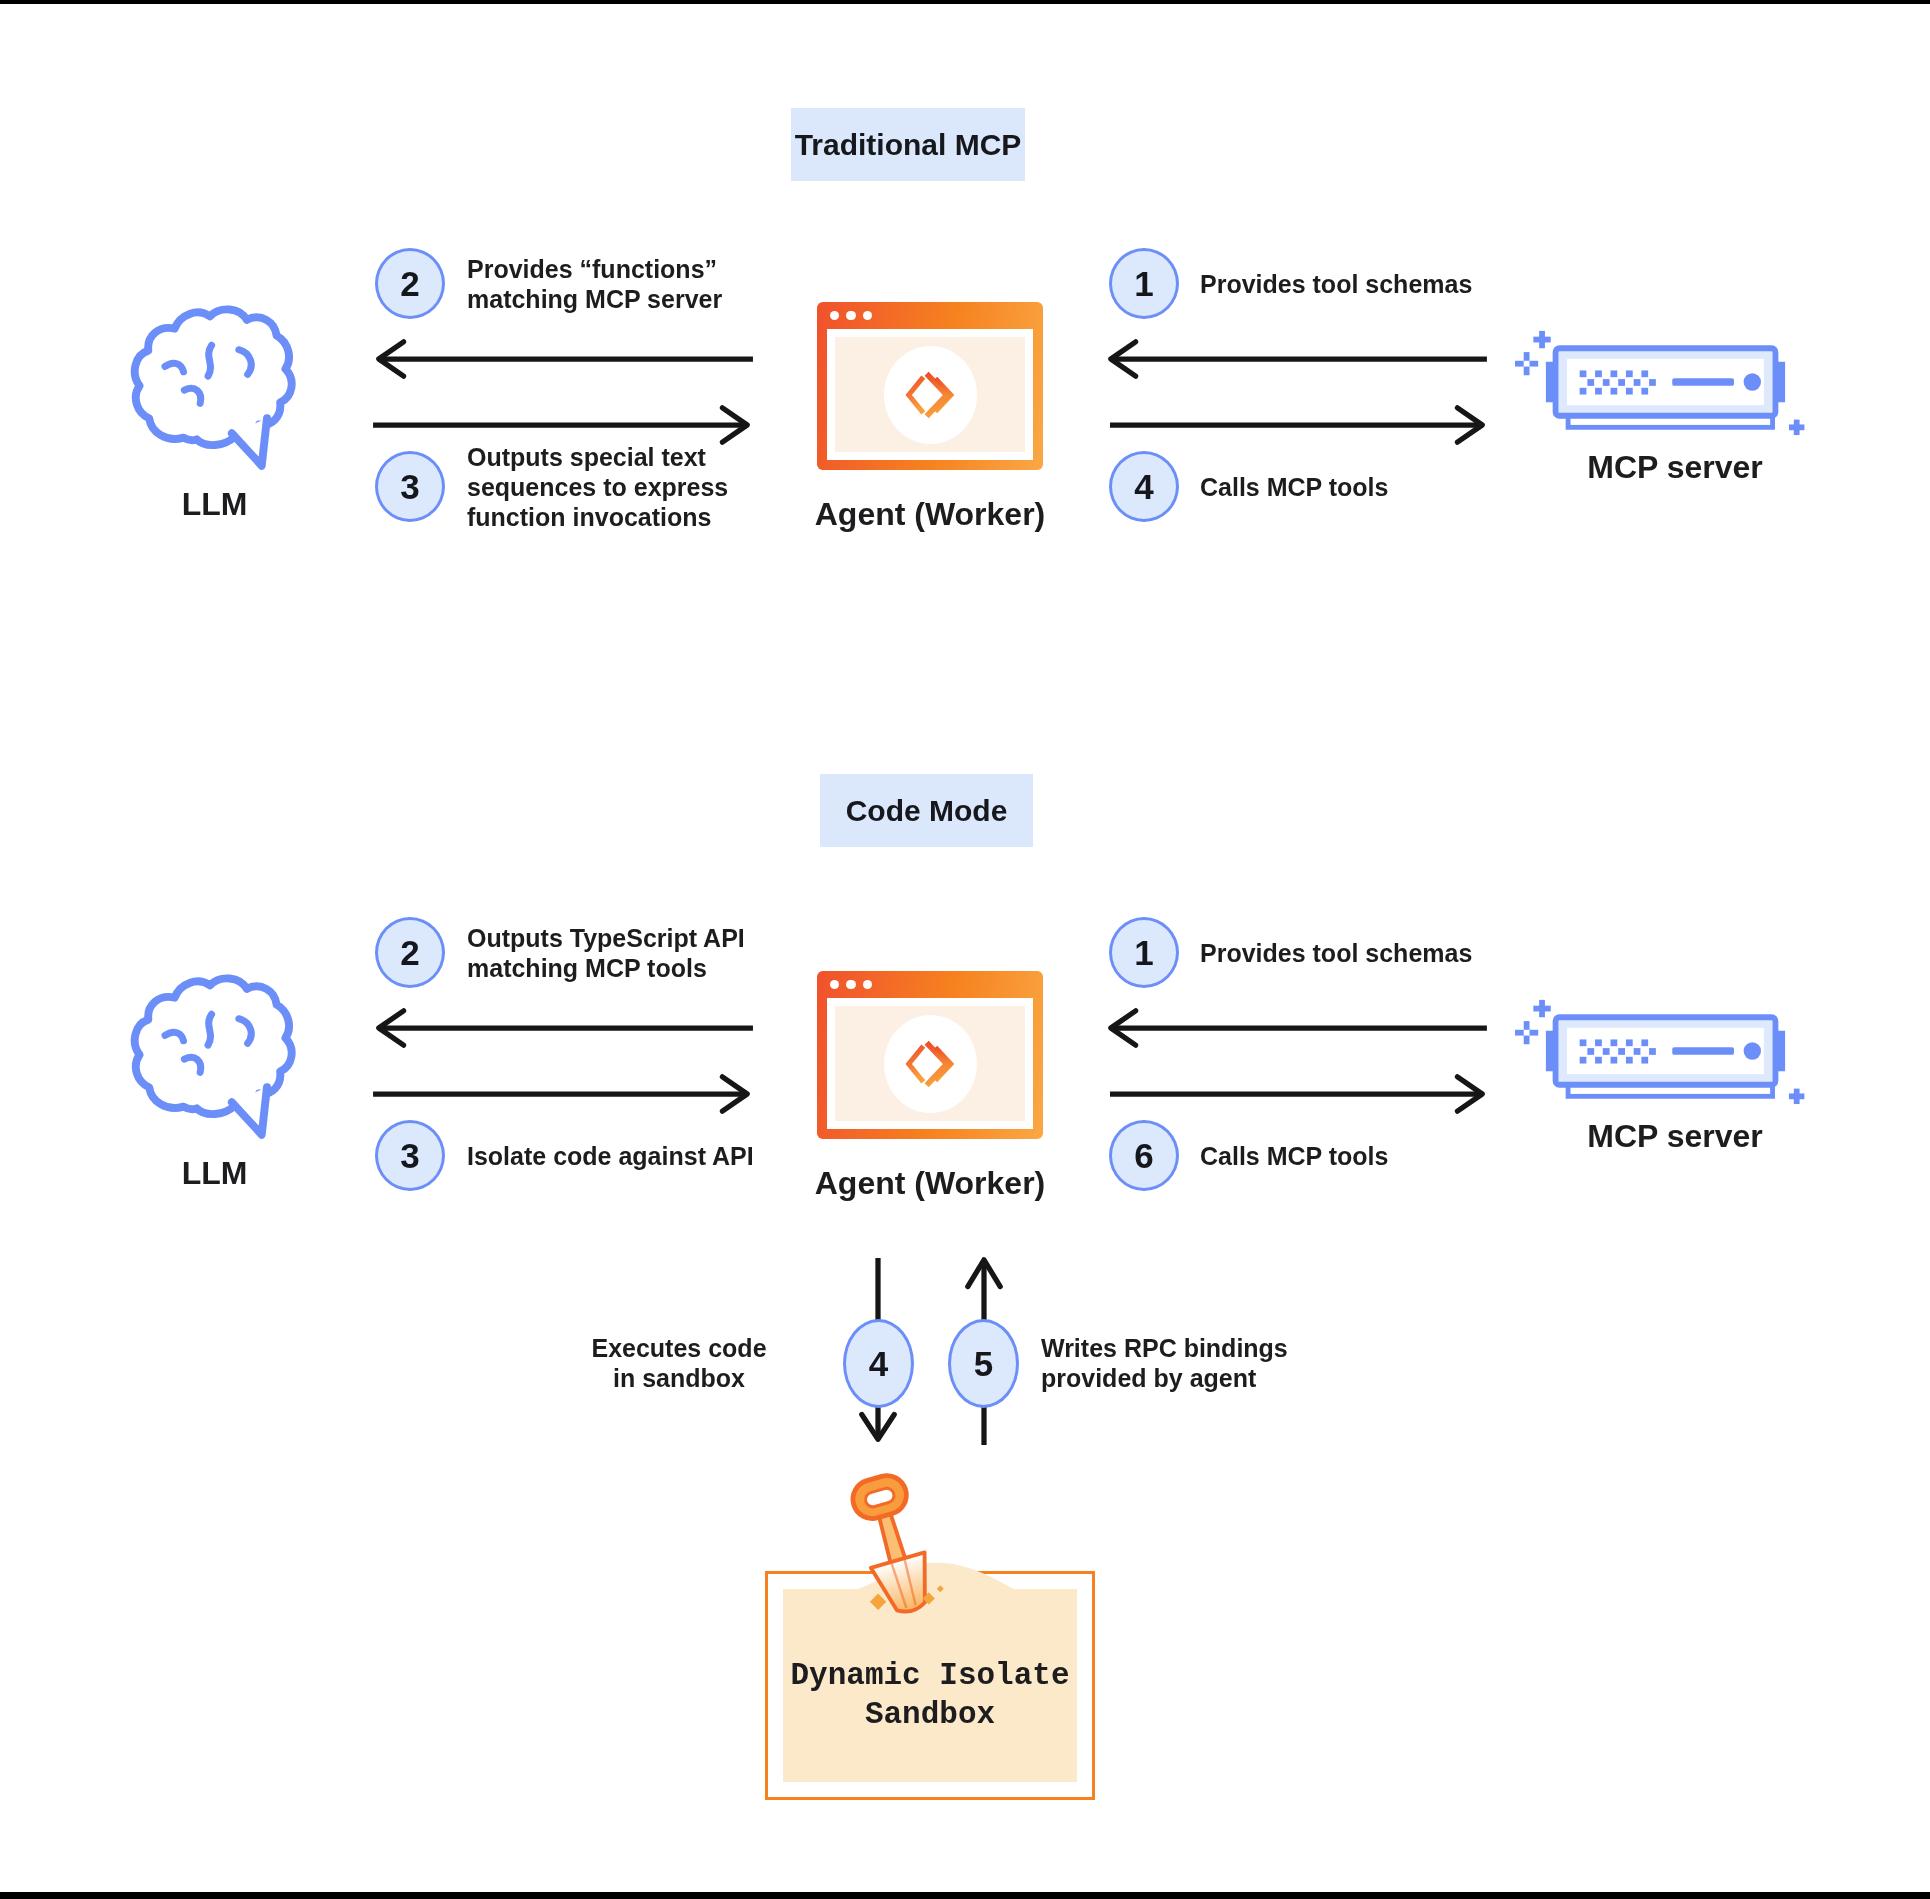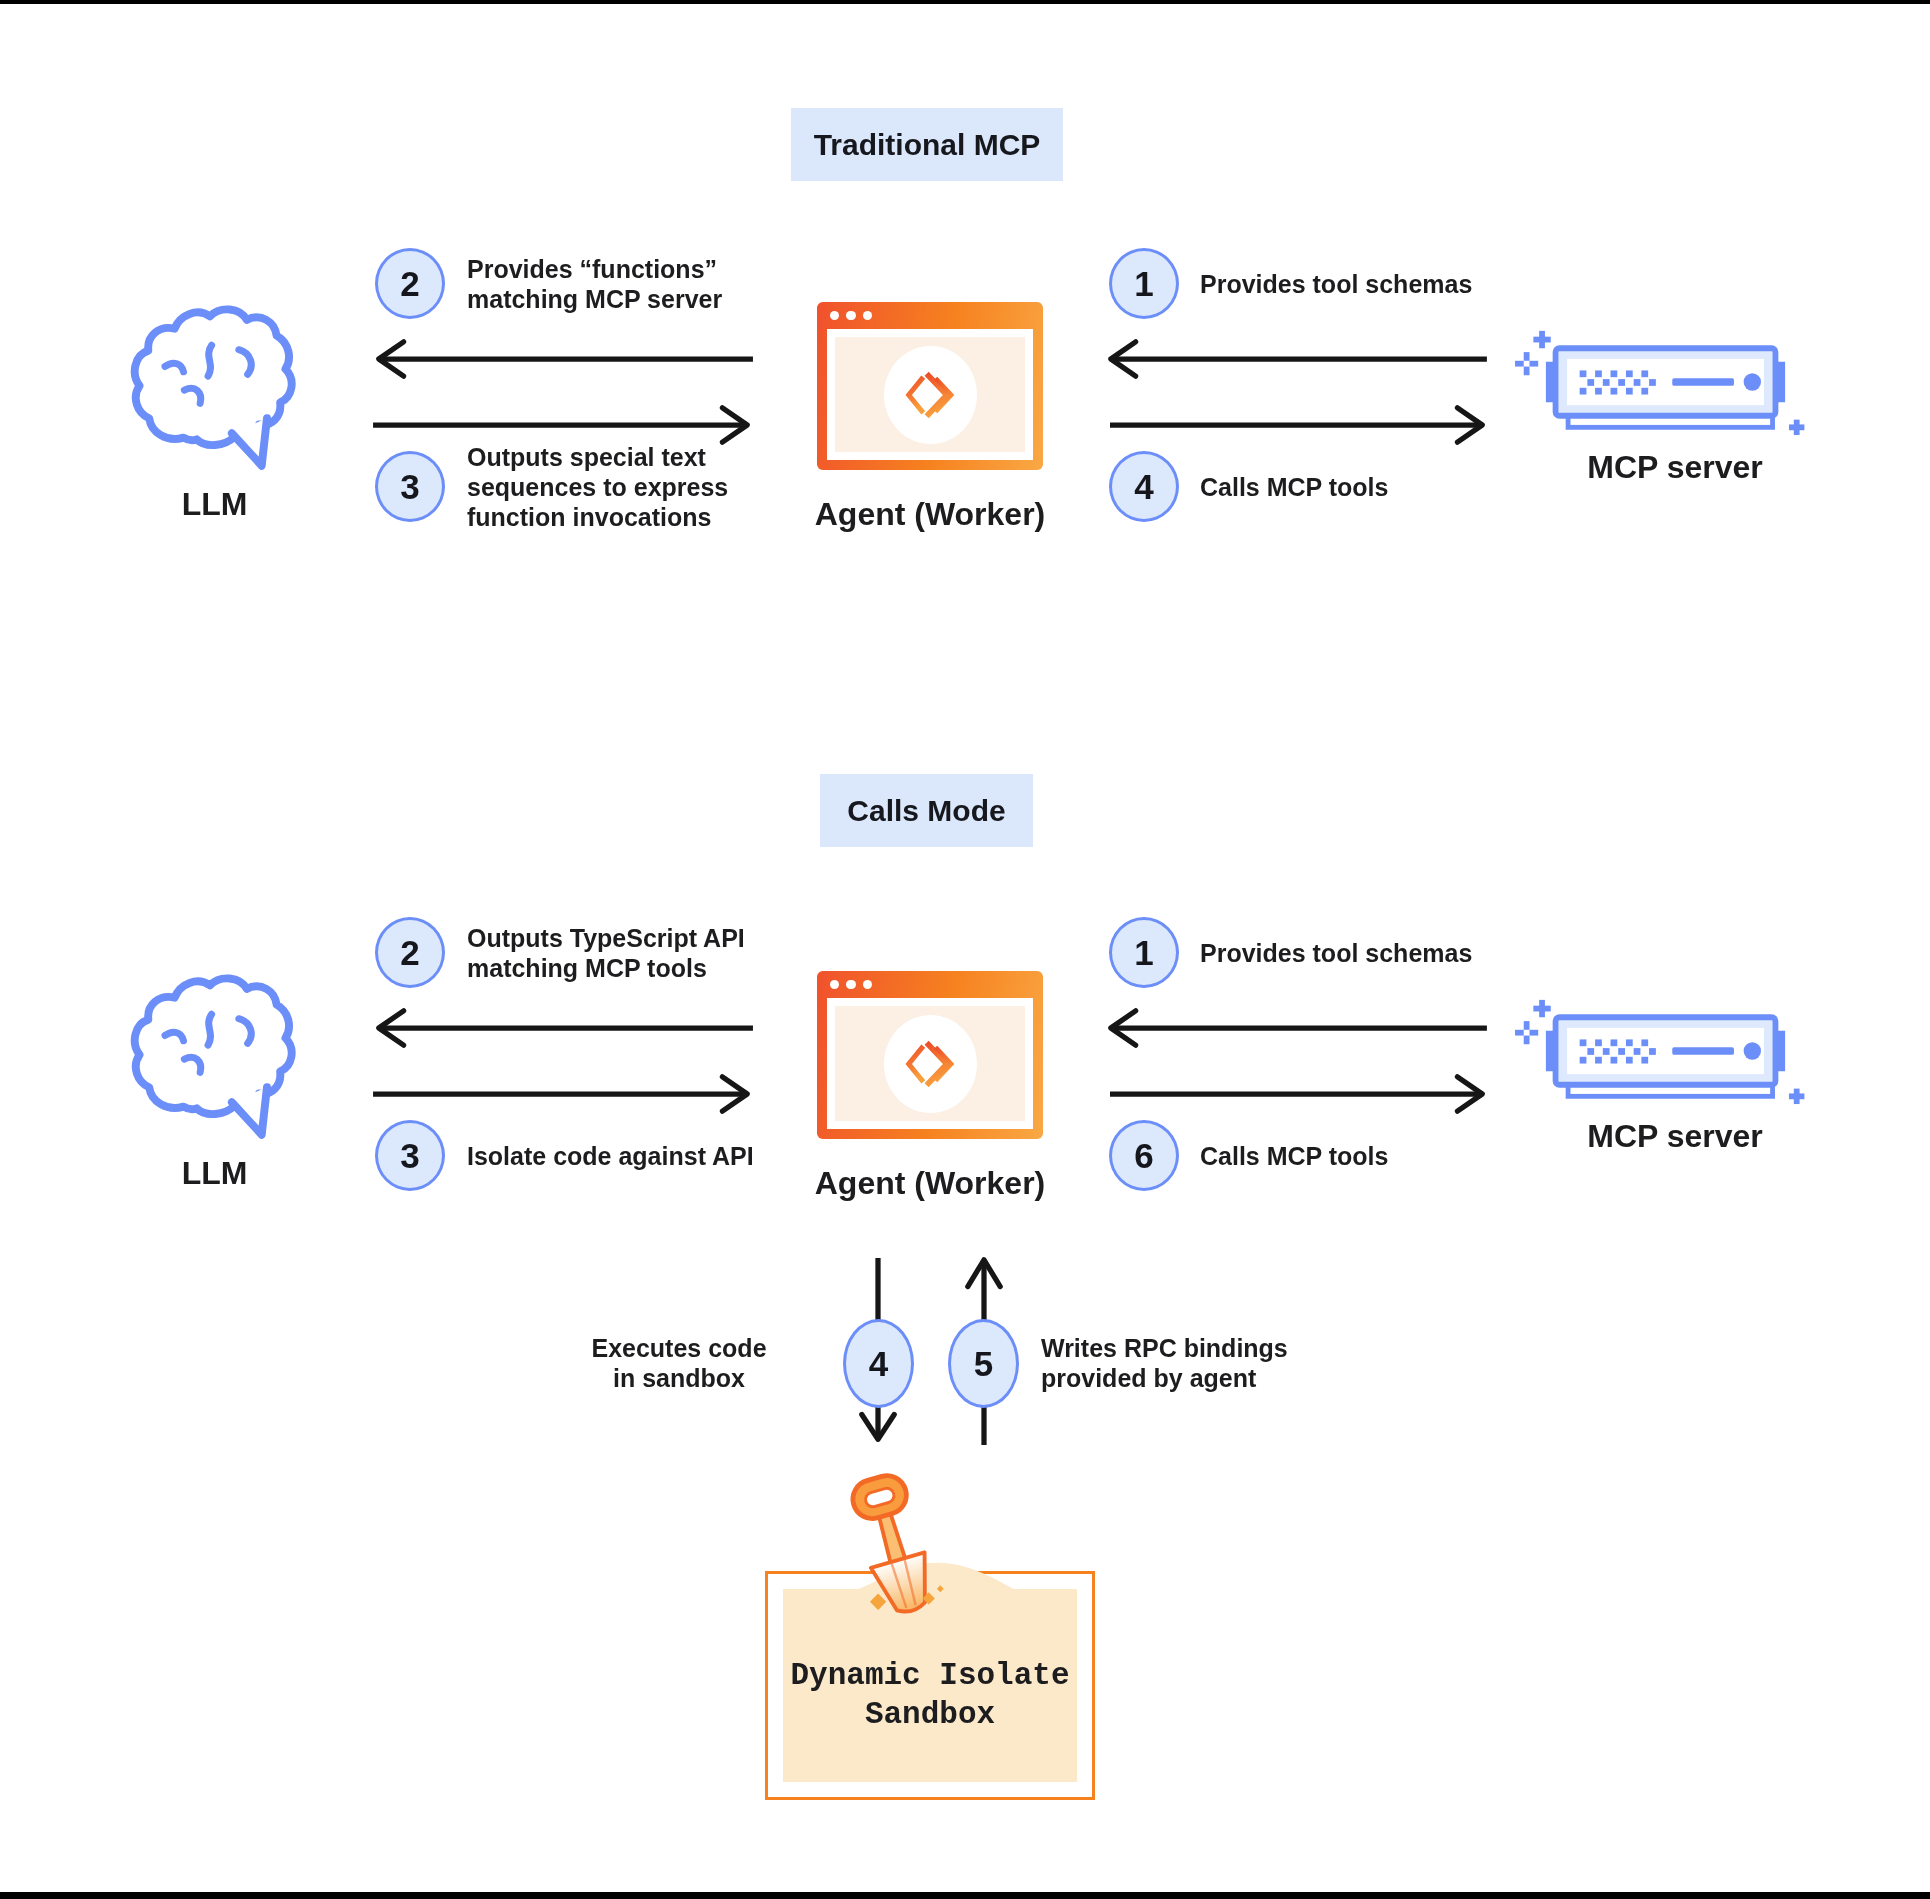--- a/index.html
+++ b/index.html
@@ -121,21 +121,21 @@
         </g>
       <g id="head-right">
           <polyline points="-34,4 -8,22 -34,40" fill="none" stroke="#161616" stroke-width="5.5" stroke-linecap="round" stroke-linejoin="round"></polyline>
         </g>
     </defs>
   </svg>
 
   <div class="bar" style="top:0;height:3.9px"></div>
   <div class="bar" style="top:1892px;height:6.8px"></div>
 
-  <div class="title-pill" style="left:791px;top:108px;width:272px;height:73px">
+  <div class="title-pill" style="left:791px;top:108px;width:234px;height:73px">
     <span>Traditional MCP</span>
   </div>
 
   <svg class="arrow" style="left:128px;top:297px" width="176" height="174" viewBox="0 0 200 198">
       <use href="#brain"></use>
     </svg>
   <div class="entity-label" style="left:94px;top:486px;width:241px">LLM</div>
 
   <div class="badge" style="left:375px;top:248px;width:70px;height:71px">
     <span>2</span>
@@ -193,21 +193,21 @@
     <span>4</span>
   </div>
   <div class="step-label" style="left:1200px;top:472px">Calls MCP tools</div>
 
   <svg class="arrow" style="left:1516px;top:319px" width="299" height="126" viewBox="0 0 310 130">
       <use href="#server"></use>
     </svg>
   <div class="entity-label" style="left:1530px;top:449px;width:290px">MCP server</div>
 
   <div class="title-pill" style="left:820px;top:774px;width:213px;height:73px">
-    <span>Calls Mode</span>
+    <span>Code Mode</span>
   </div>
 
   <svg class="arrow" style="left:128px;top:966px" width="176" height="174" viewBox="0 0 200 198">
       <use href="#brain"></use>
     </svg>
   <div class="entity-label" style="left:94px;top:1155px;width:241px">LLM</div>
 
   <div class="badge" style="left:375px;top:917px;width:70px;height:71px">
     <span>2</span>
   </div>

